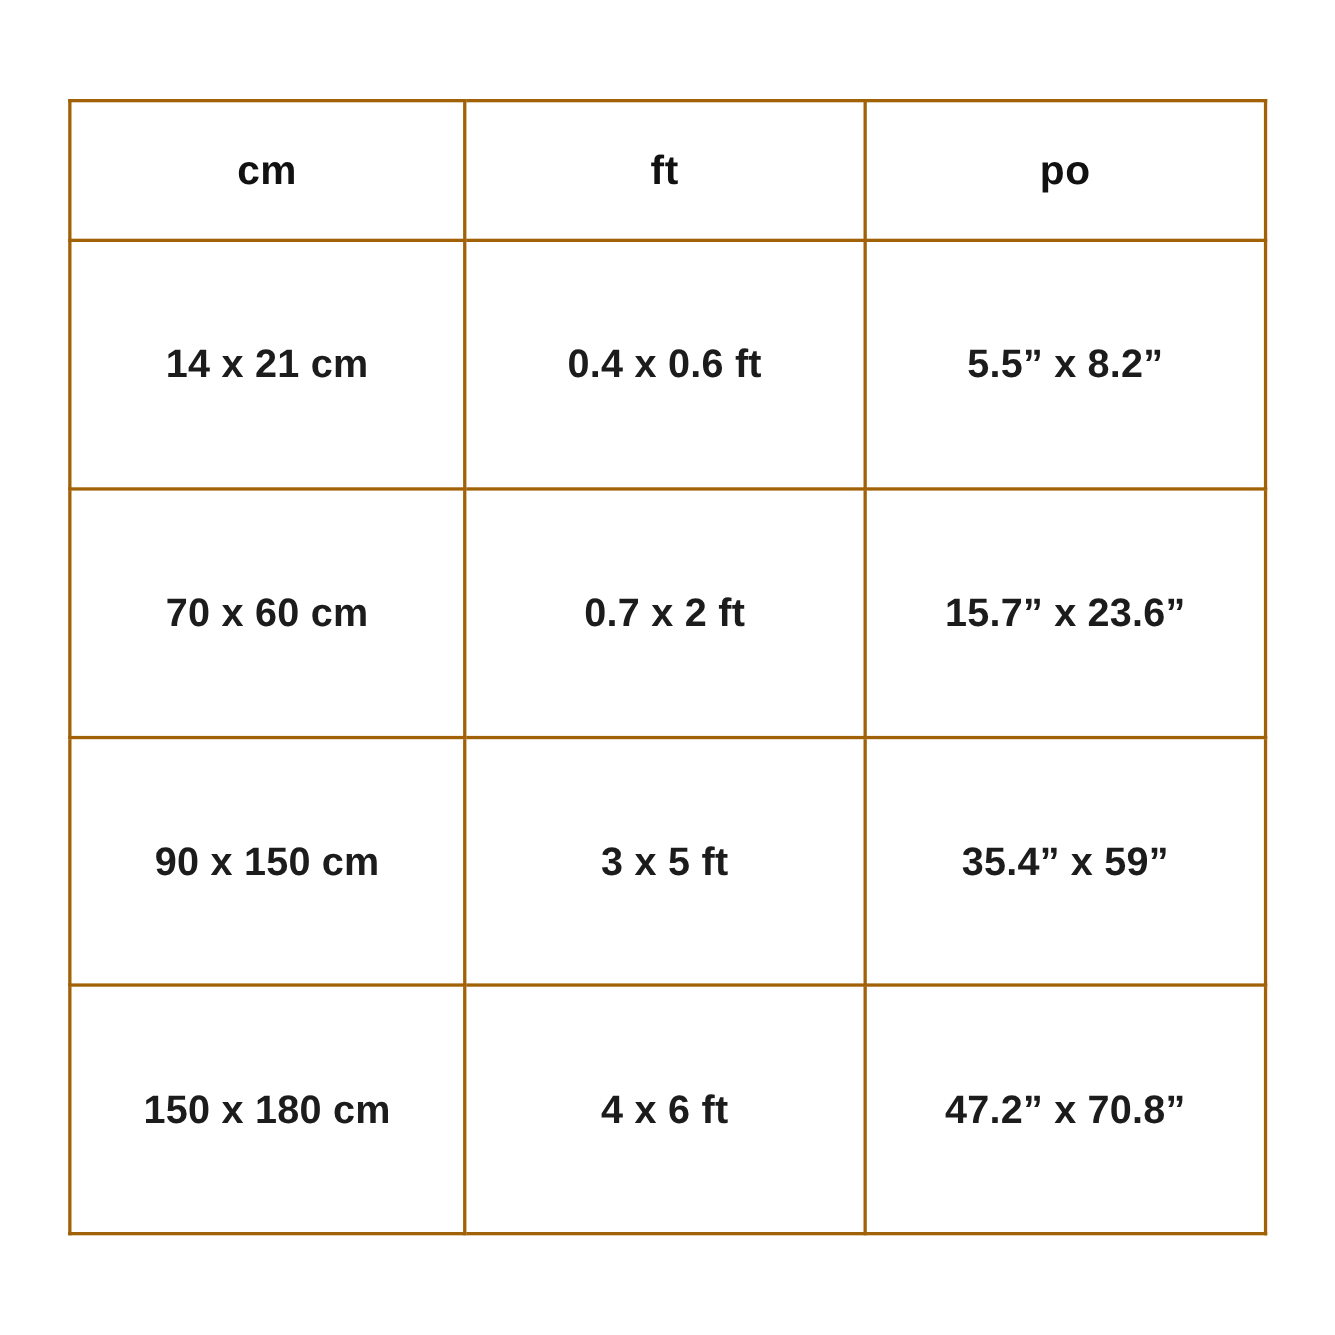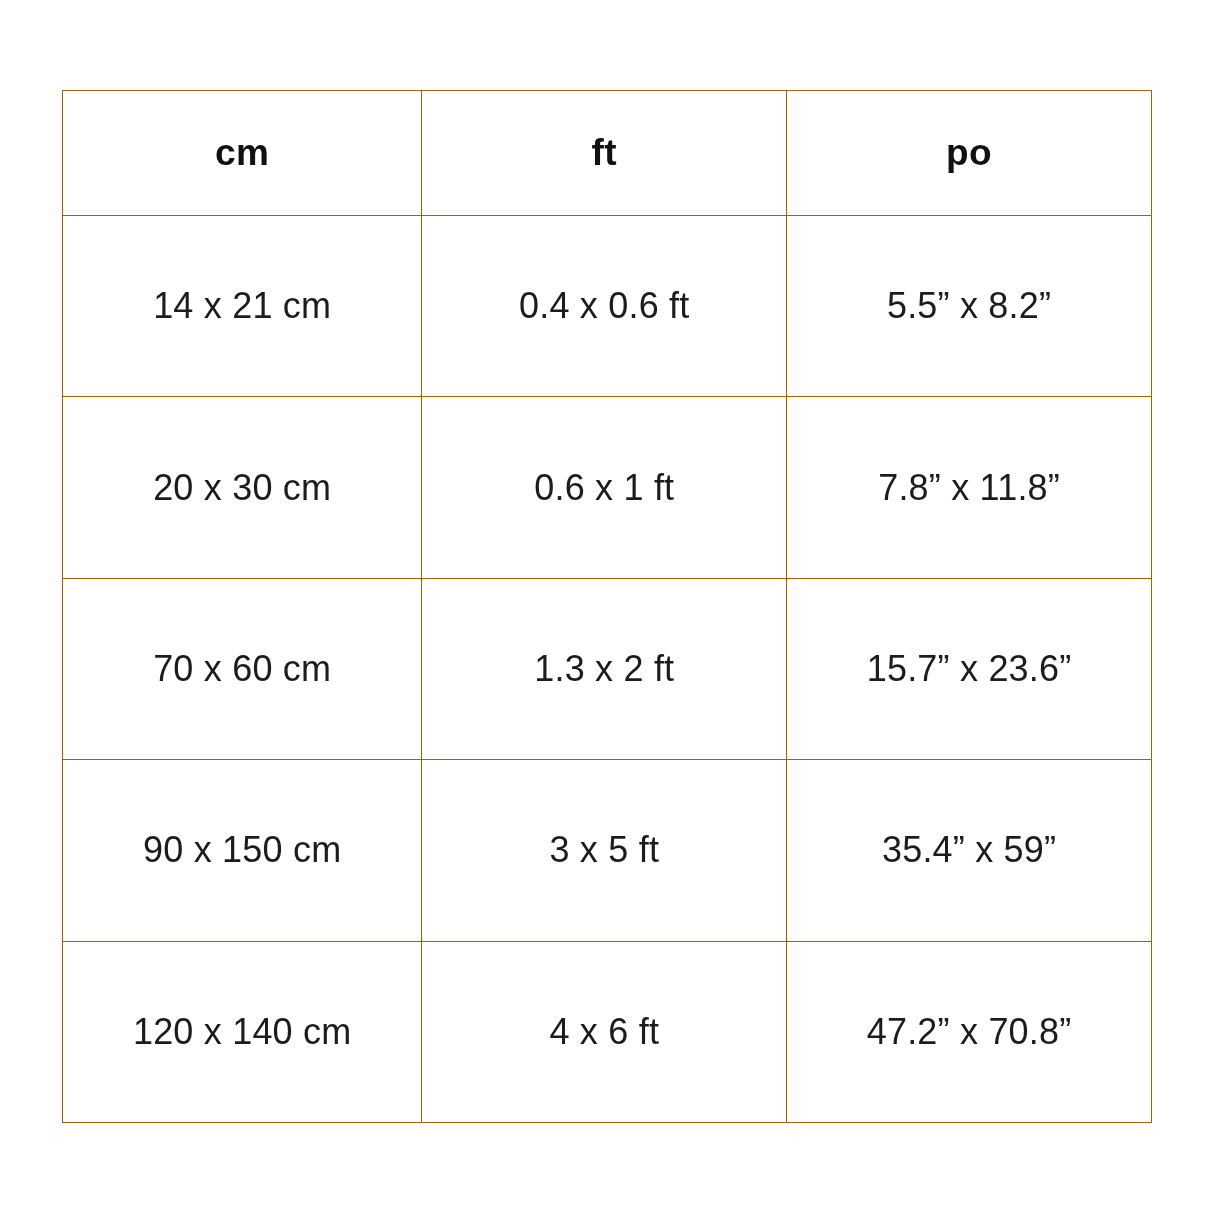--- a/index.html
+++ b/index.html
@@ -28,35 +28,35 @@
     height: 1033px;
   }
   table.size-table {
     width: 100%;
     height: 100%;
     border-collapse: collapse;
     table-layout: fixed;
   }
   table.size-table th,
   table.size-table td {
-    border: 1px solid #a16207;
+    border: 3px solid #a16207;
     text-align: center;
     vertical-align: middle;
     padding: 16px;
   }
   table.size-table th {
     font-size: 37px;
     font-weight: bold;
     letter-spacing: 0.5px;
     height: 92px;
     color: #111111;
   }
   table.size-table td {
     font-size: 36px;
-    font-weight: 400;
+    font-weight: 700;
     color: #1c1c1c;
     height: 94px;
     letter-spacing: 0.2px;
   }
   col.col-cm { width: 33.0%; }
   col.col-ft { width: 33.5%; }
   col.col-po { width: 33.5%; }
 </style>
 </head>
 <body>
@@ -76,35 +76,30 @@
           <th>po</th>
         </tr>
       </thead>
       <tbody>
         <tr>
           <td>14 x 21 cm</td>
           <td>0.4 x 0.6 ft</td>
           <td>5.5” x 8.2”</td>
         </tr>
         <tr>
-          <td>20 x 30 cm</td>
-          <td>0.6 x 1 ft</td>
-          <td>7.8” x 11.8”</td>
-        </tr>
-        <tr>
           <td>70 x 60 cm</td>
-          <td>1.3 x 2 ft</td>
+          <td>0.7 x 2 ft</td>
           <td>15.7” x 23.6”</td>
         </tr>
         <tr>
           <td>90 x 150 cm</td>
           <td>3 x 5 ft</td>
           <td>35.4” x 59”</td>
         </tr>
         <tr>
-          <td>120 x 140 cm</td>
+          <td>150 x 180 cm</td>
           <td>4 x 6 ft</td>
           <td>47.2” x 70.8”</td>
         </tr>
       </tbody>
     </table>
   </div>
 </div>
 
 </body></html>

